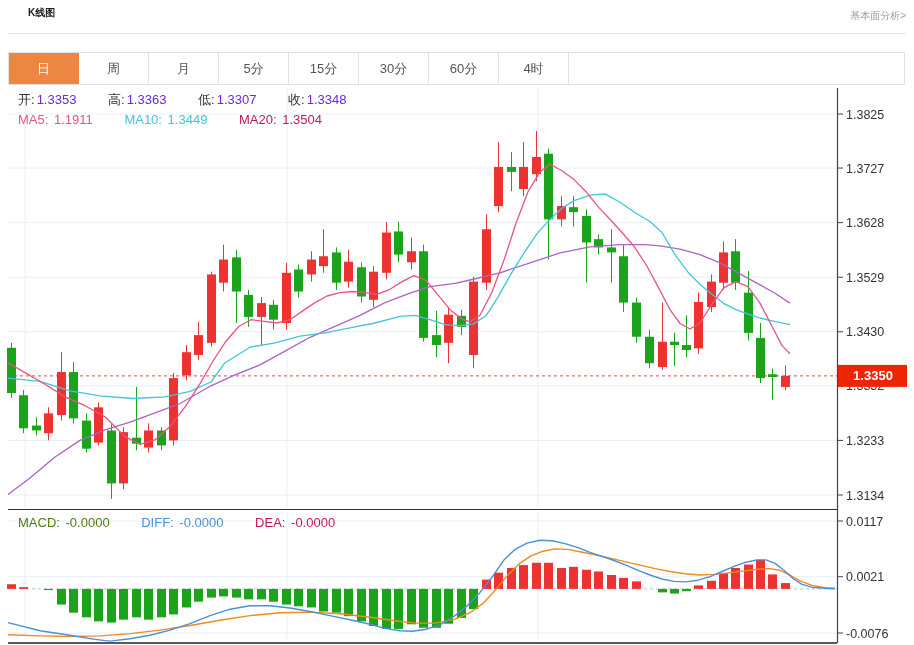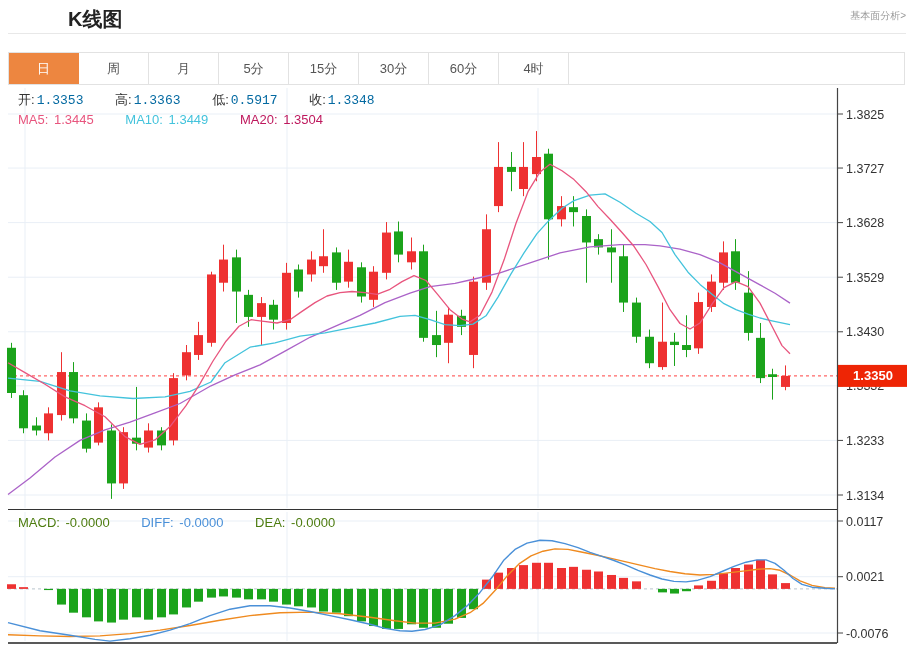--- a/index.html
+++ b/index.html
@@ -1,38 +1,38 @@
 <!DOCTYPE html>
 <html><head>
 <meta charset="utf-8">
 <style>
   html,body{margin:0;padding:0;background:#fff;}
   body{width:914px;height:645px;position:relative;overflow:hidden;
        font-family:"Liberation Sans","DejaVu Sans",sans-serif;color:#333;}
-  .page-title{position:absolute;left:28px;top:6px;font-size:20px;font-weight:bold;color:#222;margin-left:40px;}
+  .page-title{position:absolute;left:28px;top:6px;font-size:10px;font-weight:bold;color:#222;}
   .fund-link{position:absolute;right:8px;top:9px;font-size:10px;color:#999;text-decoration:none;cursor:pointer;}
   .title-divider{position:absolute;left:8px;right:8px;top:33px;height:0;border-top:1px solid #e8e8e8;}
   .tabbar{position:absolute;left:8px;top:52px;width:897px;height:33px;display:flex;
           border:1px solid #e2e2e2;box-sizing:border-box;background:#fff;}
   .tab{width:70px;height:100%;line-height:31px;text-align:center;font-size:13px;color:#555;
        border-right:1px solid #e2e2e2;cursor:pointer;box-sizing:border-box;}
   .tab.active{background:#ed8640;color:#fff;border-right-color:#ed8640;}
   .tab-filler{flex:1;}
   #chart{position:absolute;left:0;top:0;}
   .legend{position:absolute;left:18px;font-size:13px;white-space:nowrap;pointer-events:none;}
   .legend span{margin-right:14px;}
   .legend .lb{margin-right:2px;}
   .ohlc-row{top:91px;}
   .ma-row{top:112px;}
   .macd-row{top:515px;}
 </style>
-<style>.val-g{color:#0369a1;font-family:Liberation Mono, monospace;} .lb{color:inherit;}
+<style>.val-g{color:#6d28d9;} .lb{color:inherit;}
    .ohlc-row .lb{color:#333333;}
    .c-ma5{color:#e8557e;} .c-ma10{color:#43c3dc;} .c-ma20{color:#be185d;}
-   .c-macd{color:#4d7c0f;} .c-diff{color:#4a90d8;} .c-dea{color:#4d7c0f;}</style></head>
+   .c-macd{color:#4d7c0f;} .c-diff{color:#4a90d8;} .c-dea{color:#be185d;}</style></head>
 <body>
 
 <div class="page-title">K线图</div>
 <a class="fund-link">基本面分析&gt;</a>
 <div class="title-divider"></div>
 
 <div class="tabbar">
   <div class="tab active">日</div>
   <div class="tab">周</div>
   <div class="tab">月</div>
@@ -295,26 +295,26 @@
     </g>
     <g>
       <rect x="838" y="364.903039073806" width="69" height="22" fill="#ee2505"></rect>
       <text x="873" y="380.403039073806" font-size="13" font-weight="bold" fill="#ffffff" text-anchor="middle">1.3350</text>
     </g>
   </svg>
 
 <div class="legend ohlc-row">
   <span><span class="lb">开:</span><span class="val-g">1.3353</span></span>
   <span><span class="lb">高:</span><span class="val-g">1.3363</span></span>
-  <span><span class="lb">低:</span><span class="val-g">0.5917</span></span>
+  <span><span class="lb">低:</span><span class="val-g">1.3307</span></span>
   <span><span class="lb">收:</span><span class="val-g">1.3348</span></span>
 </div>
 
 <div class="legend ma-row">
-  <span class="c-ma5"><span class="lb">MA5:</span> <span>1.3445</span></span>
+  <span class="c-ma5"><span class="lb">MA5:</span> <span>1.1911</span></span>
   <span class="c-ma10"><span class="lb">MA10:</span> <span>1.3449</span></span>
   <span class="c-ma20"><span class="lb">MA20:</span> <span>1.3504</span></span>
 </div>
 
 <div class="legend macd-row">
   <span class="c-macd"><span class="lb">MACD:</span> <span>-0.0000</span></span>
   <span class="c-diff"><span class="lb">DIFF:</span> <span>-0.0000</span></span>
   <span class="c-dea"><span class="lb">DEA:</span> <span>-0.0000</span></span>
 </div>
 

